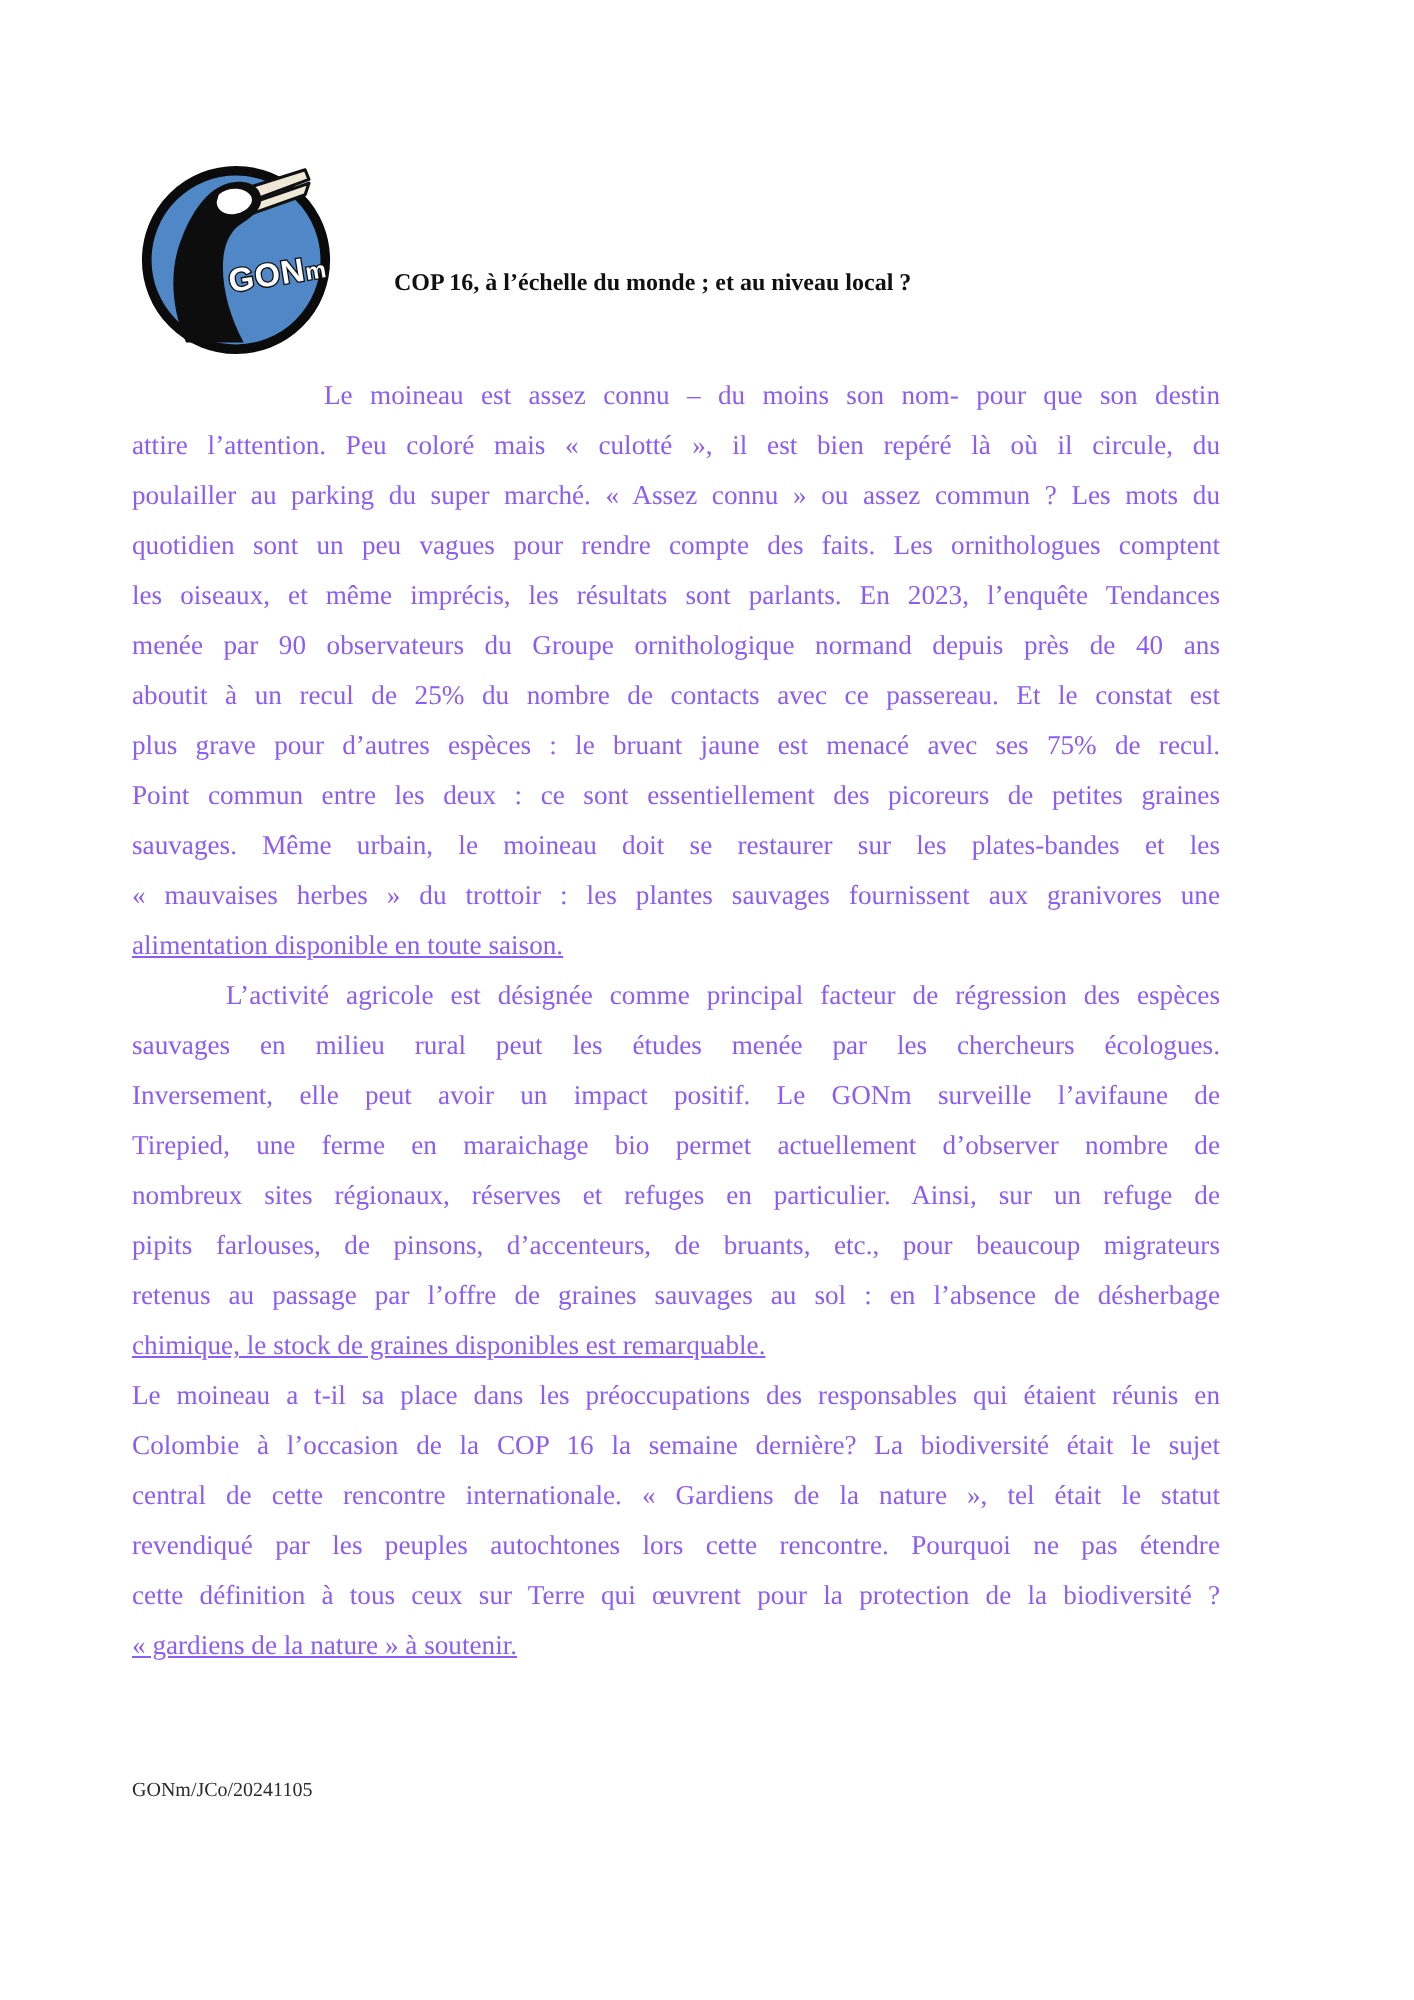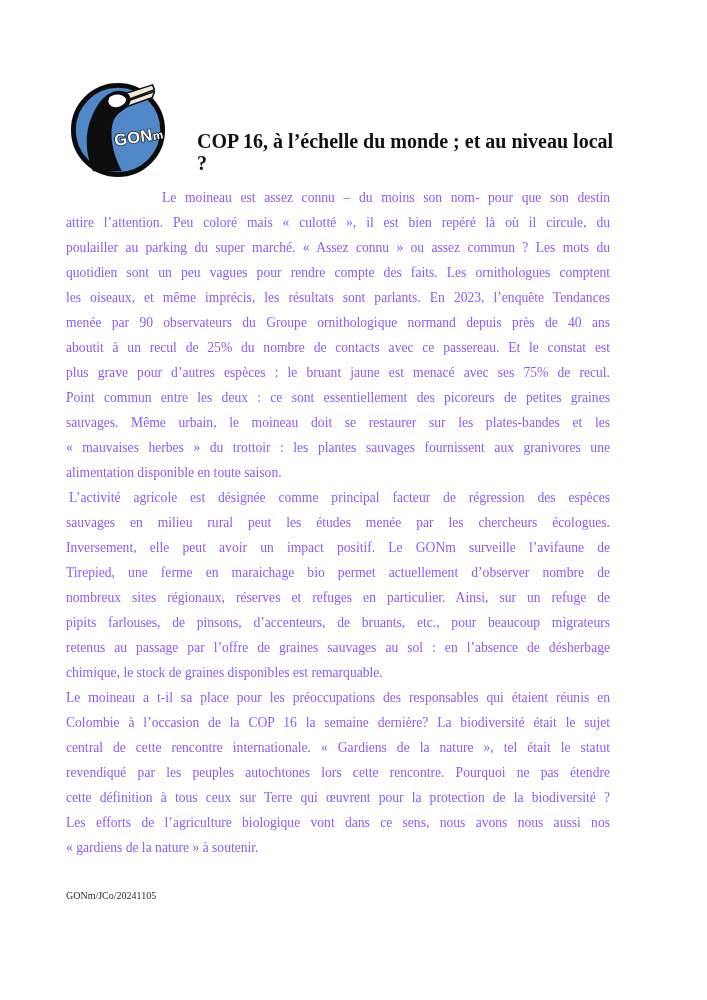--- a/index.html
+++ b/index.html
@@ -20,21 +20,21 @@
     left: 70px;
     top: 82px;
     width: 96px;
     height: 96px;
   }
   #title {
     position: absolute;
     left: 197px;
     top: 130px;
     width: 420px;
-    font-size: 20px;
+    font-size: 12px;
     font-weight: bold;
     color: #111111;
     line-height: 22px;
   }
   #doc-body {
     position: absolute;
     left: 66px;
     top: 185px;
     width: 544px;
     font-size: 13.6px;
@@ -42,20 +42,21 @@
   }
   .line {
     height: 25px;
     line-height: 25px;
     overflow: hidden;
     text-align: justify;
     text-align-last: justify;
   }
   .line.last {
     text-align-last: left;
+    text-decoration: underline;
   }
   #footer-ref {
     position: absolute;
     left: 66px;
     top: 890px;
     font-size: 10px;
     color: #2b2b2b;
   }
 </style>
 </head>
@@ -95,32 +96,31 @@
       <div class="line">poulailler au parking du super marché. « Assez connu » ou assez commun ? Les mots du</div>
       <div class="line">quotidien sont un peu vagues pour rendre compte des faits. Les ornithologues comptent</div>
       <div class="line">les oiseaux, et même imprécis, les résultats sont parlants. En 2023, l’enquête Tendances</div>
       <div class="line">menée par 90 observateurs du Groupe ornithologique normand depuis près de 40 ans</div>
       <div class="line">aboutit à un recul de 25% du nombre de contacts avec ce passereau.  Et le constat est</div>
       <div class="line">plus grave pour d’autres espèces : le bruant jaune est menacé avec ses 75% de recul.</div>
       <div class="line">Point commun entre les deux : ce sont essentiellement des picoreurs de petites graines</div>
       <div class="line">sauvages. Même urbain, le moineau doit se restaurer sur les plates-bandes et les</div>
       <div class="line">« mauvaises herbes » du trottoir : les plantes sauvages fournissent aux granivores une</div>
       <div class="line last">alimentation disponible en toute saison.</div>
-      <div class="line" style="padding-left: 3px;">L’activité agricole est désignée comme principal facteur de régression des espèces</div>
+      <div class="line" style="padding-left: 3px; margin-left: 44px;">L’activité agricole est désignée comme principal facteur de régression des espèces</div>
       <div class="line">sauvages en milieu rural peut les études menée par les chercheurs écologues.</div>
       <div class="line">Inversement, elle peut avoir un impact positif. Le GONm surveille l’avifaune de</div>
       <div class="line">Tirepied, une ferme en maraichage bio permet actuellement d’observer nombre de</div>
       <div class="line">nombreux sites régionaux, réserves et refuges en particulier. Ainsi, sur un refuge de</div>
       <div class="line">pipits farlouses, de pinsons, d’accenteurs, de bruants, etc., pour beaucoup migrateurs</div>
       <div class="line">retenus au passage par l’offre de graines sauvages au sol : en l’absence de désherbage</div>
       <div class="line last">chimique, le stock de graines disponibles est remarquable.</div>
-      <div class="line">Le moineau a t-il sa place pour les préoccupations des responsables qui étaient réunis en</div>
+      <div class="line">Le moineau a t-il sa place dans les préoccupations des responsables qui étaient réunis en</div>
       <div class="line">Colombie à l’occasion de la COP 16 la semaine dernière? La biodiversité était le sujet</div>
       <div class="line">central de cette rencontre internationale. « Gardiens de la nature », tel était le statut</div>
       <div class="line">revendiqué par les peuples autochtones lors cette rencontre. Pourquoi ne pas étendre</div>
       <div class="line">cette définition à tous ceux sur Terre qui œuvrent pour la protection de la biodiversité ?</div>
-      <div class="line">Les efforts de l’agriculture biologique vont dans ce sens, nous avons nous aussi nos</div>
       <div class="line last">« gardiens de la nature » à soutenir.</div>
     </div>
 
   <div id="footer-ref">GONm/JCo/20241105</div>
 
 </div>
 
 </body></html>

